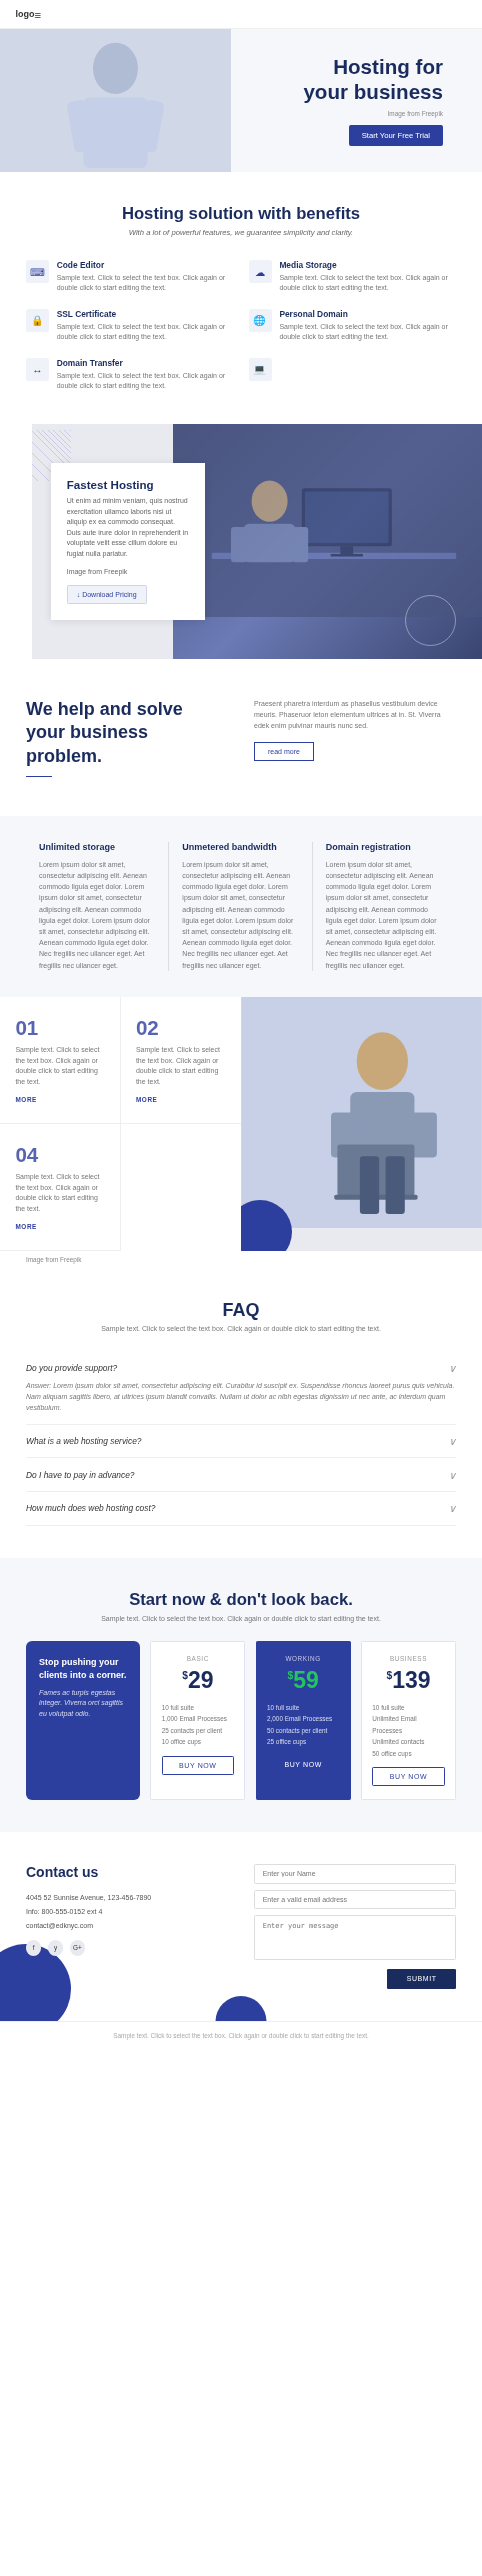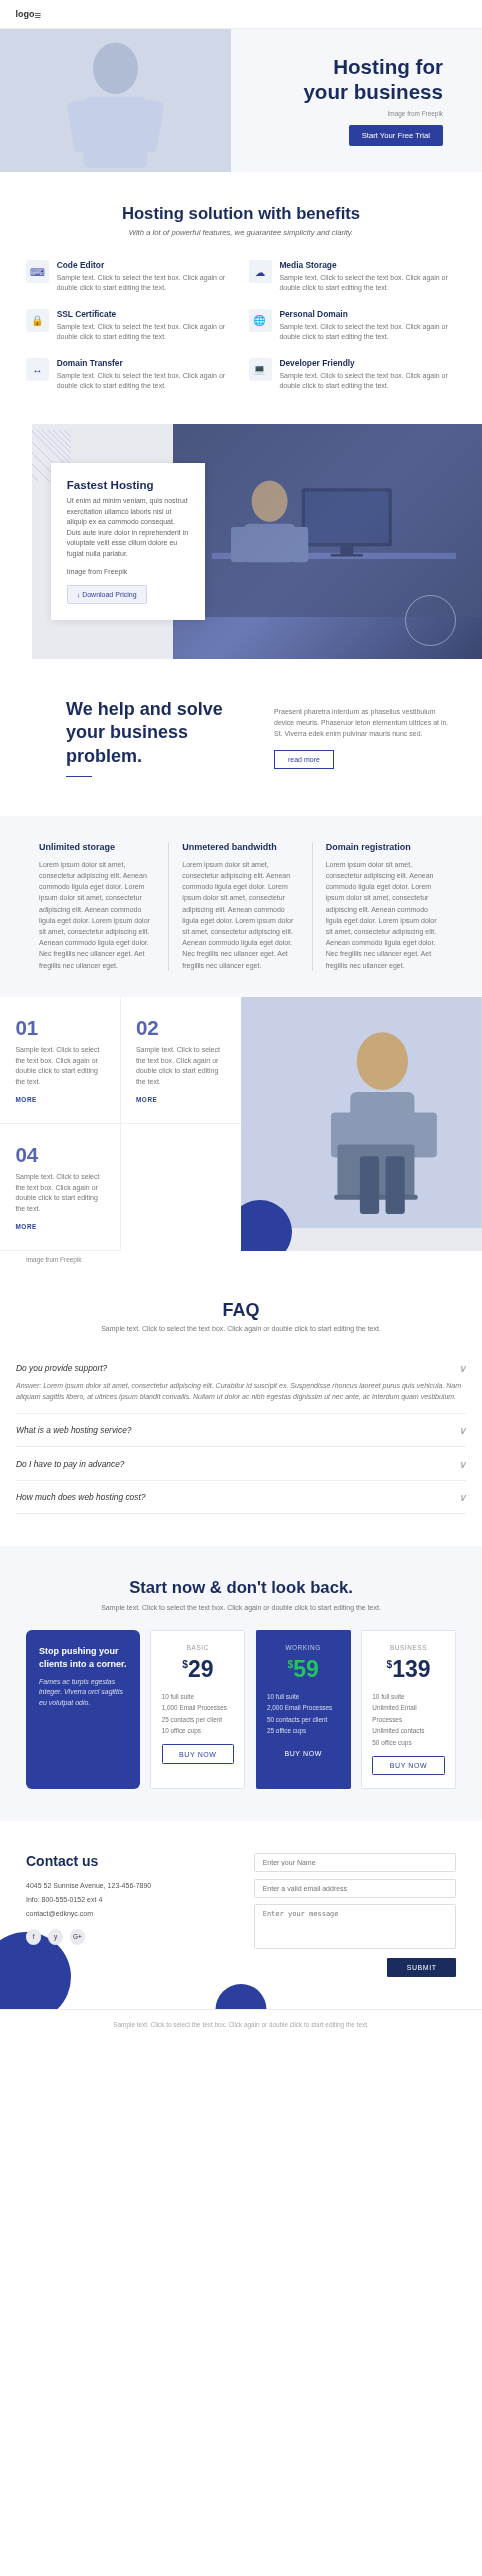--- a/index.html
+++ b/index.html
@@ -63,21 +63,21 @@
     .download-btn {
       background: #f0f2fa; border: 0.6px solid #d0d4e8; color: #2c3e9e;
       padding: 5.1px 9px; font-size: 7px; cursor: pointer; border-radius: 1.3px;
     }
     .circle-decoration {
       position: absolute; right: 26px; bottom: 13px; width: 51px; height: 51px;
       border: 1.9px solid rgba(255,255,255,0.4); border-radius: 50%;
     }
 
     
-    .help-section { display: flex; padding: 39px 26px; gap: 26px; align-items: center; margin-left: 40px; }
+    .help-section { display: flex; padding: 39px 26px; gap: 26px; align-items: flex-start; }
     .help-left { flex: 1; }
     .help-left h2 { font-size: 18px; font-weight: bold; color: #1a2b5e; line-height: 1.3; margin-bottom: 7.7px; }
     .help-underline { width: 26px; height: 1.9px; background: #2c3e9e; margin-bottom: 0; }
     .help-right { flex: 1; }
     .help-right p { font-size: 7px; color: #777; line-height: 1.6; margin-bottom: 10.3px; }
     .read-more-btn {
       background: #fff; border: 0.6px solid #2c3e9e; color: #2c3e9e;
       padding: 5.1px 13px; font-size: 7px; cursor: pointer;
     }
 
@@ -89,21 +89,21 @@
     .feature-text { font-size: 7px; color: #777; line-height: 1.6; }
     .numbered-grid { display: grid; grid-template-columns: 1fr 1fr; gap: 0; }
     .numbered-item { padding: 19.3px 15.4px; border-bottom: 0.6px solid #eee; }
     .numbered-item:nth-child(odd) { border-right: 0.6px solid #eee; }
     .num { font-size: 20.6px; font-weight: bold; color: #2c3e9e; margin-bottom: 5.1px; opacity: 0.8; }
     .num-text { font-size: 7px; color: #777; line-height: 1.5; margin-bottom: 6.4px; }
     .num-link { font-size: 6.4px; color: #2c3e9e; font-weight: bold; text-decoration: none; cursor: pointer; letter-spacing: 0.6px; }
     .img-credit-numbered { font-size: 6.4px; color: #888; padding: 5.1px 26px; }
 
     
-    .faq-section { padding: 32px 16px; background: #fff; }
+    .faq-section { padding: 32px 26px; background: #fff; }
     .faq-title { font-size: 18px; font-weight: bold; color: #1a2b5e; text-align: center; margin-bottom: 3.9px; }
     .faq-subtitle { font-size: 7px; color: #777; text-align: center; margin-bottom: 19.3px; }
     .faq-item { border-bottom: 0.6px solid #eee; padding: 10.3px 0; font-style: italic; }
     .faq-question { display: flex; justify-content: space-between; align-items: center; cursor: pointer; }
     .faq-question-text { font-size: 8.4px; color: #333; font-weight: 500; }
     .faq-chevron { font-size: 10.3px; color: #999; }
     .faq-answer { font-size: 7px; color: #777; line-height: 1.6; margin-top: 6.4px; }
 
     
     .pricing-cta { background: #f5f7fa; padding: 32px 26px; text-align: center; }
@@ -236,24 +236,20 @@
     </div>
     <div class="benefit-item">
       <div class="benefit-icon">↔</div>
       <div>
         <div class="benefit-title">Domain Transfer</div>
         <div class="benefit-text">Sample text. Click to select the text box. Click again or double click to start editing the text.</div>
       </div>
     </div>
     <div class="benefit-item">
       <div class="benefit-icon">💻</div>
-      <div>
-        <div class="benefit-title">Developer Friendly</div>
-        <div class="benefit-text">Sample text. Click to select the text box. Click again or double click to start editing the text.</div>
-      </div>
     </div>
   </div>
 </section>
 
 <section class="fastest-section">
   <div class="fastest-bg-image">
     
     <svg width="309" height="193" viewBox="0 0 480 300" style="opacity:0.7">
       <rect x="0" y="0" width="480" height="300" fill="#4a5580"></rect>
 

